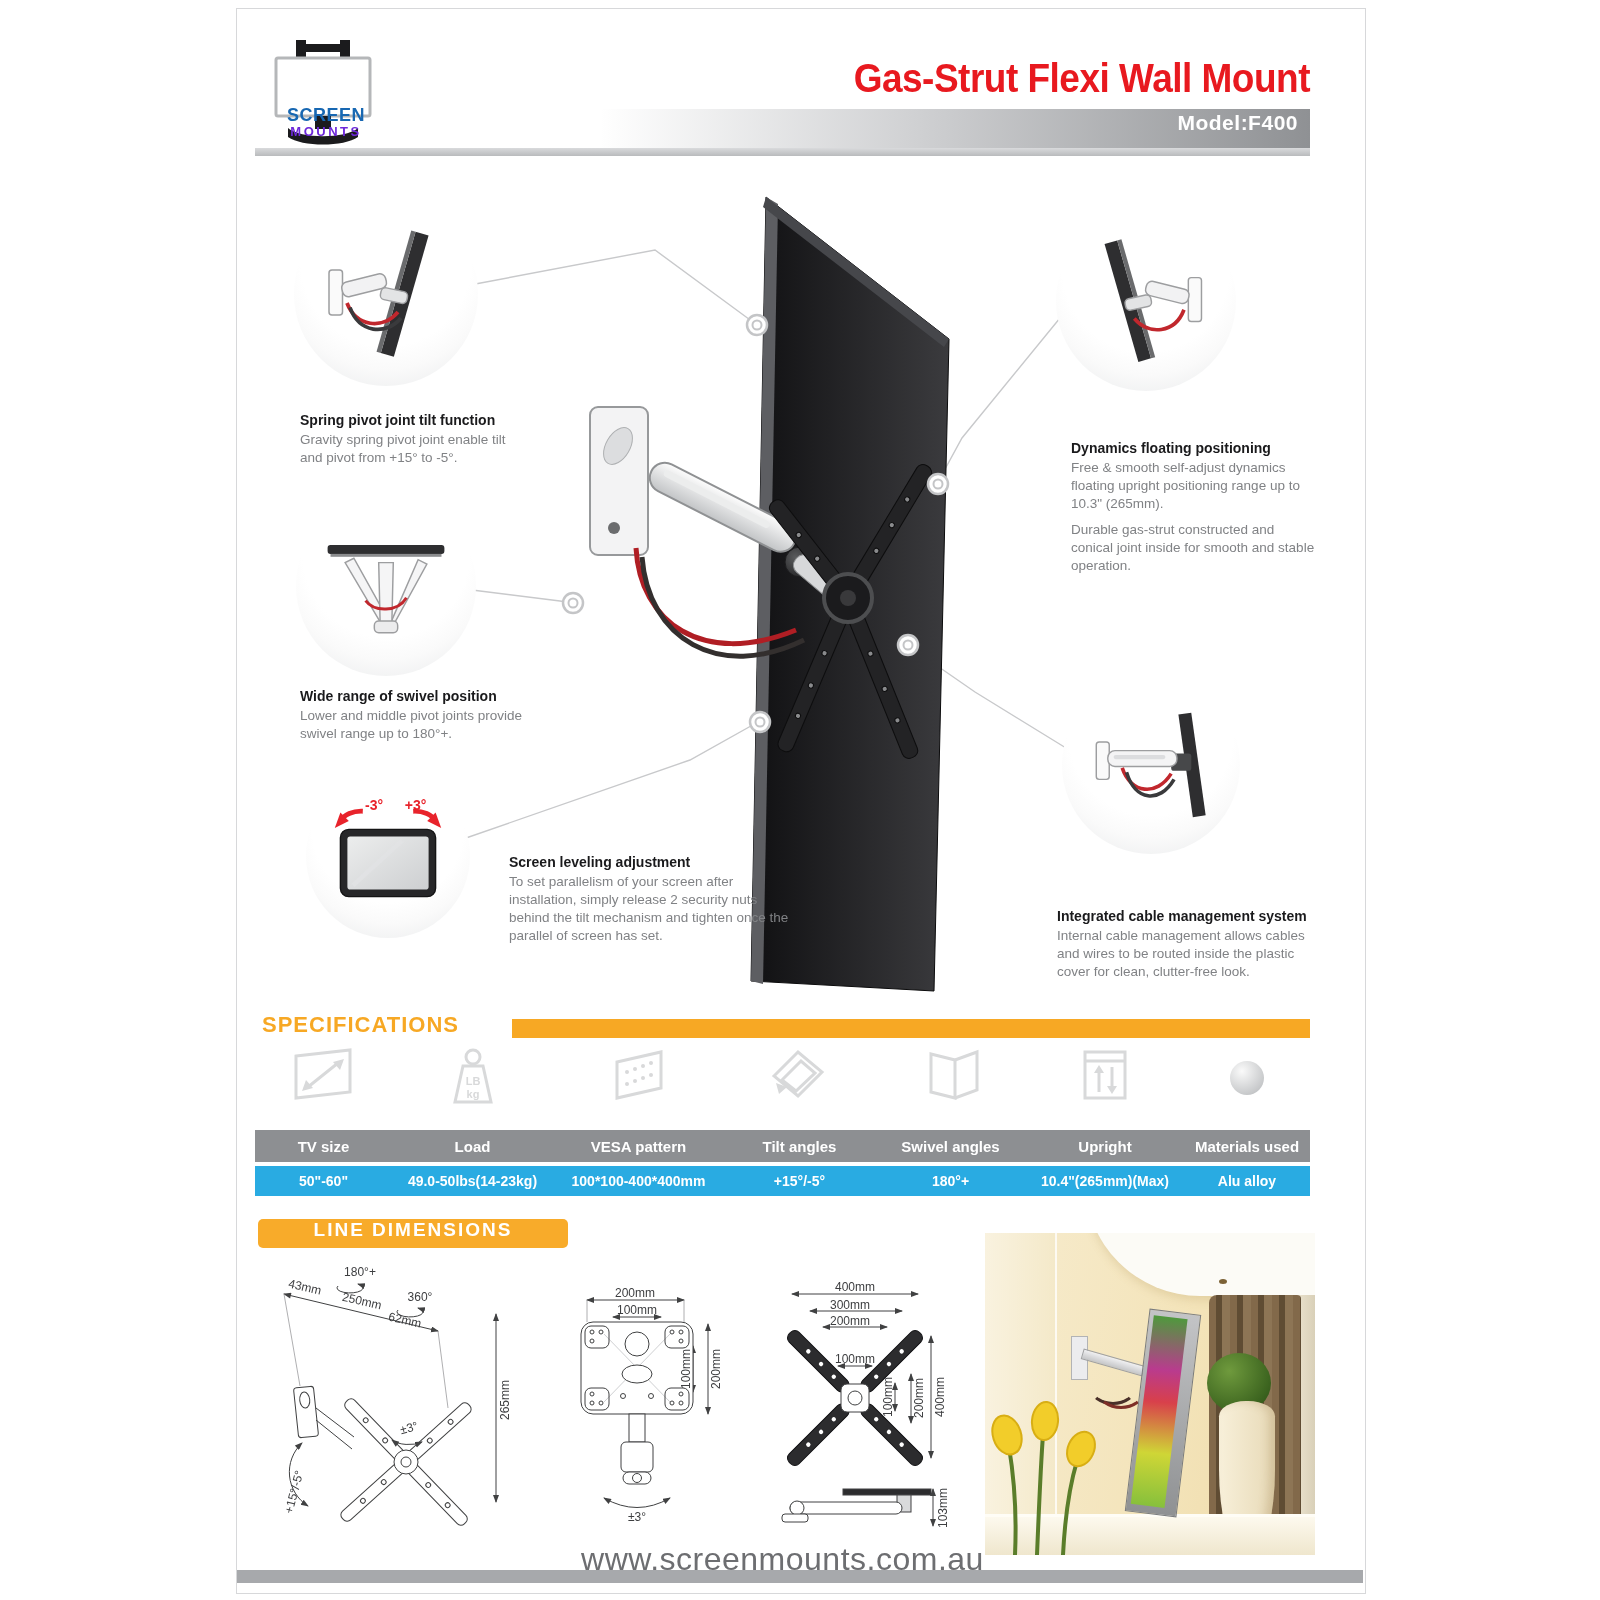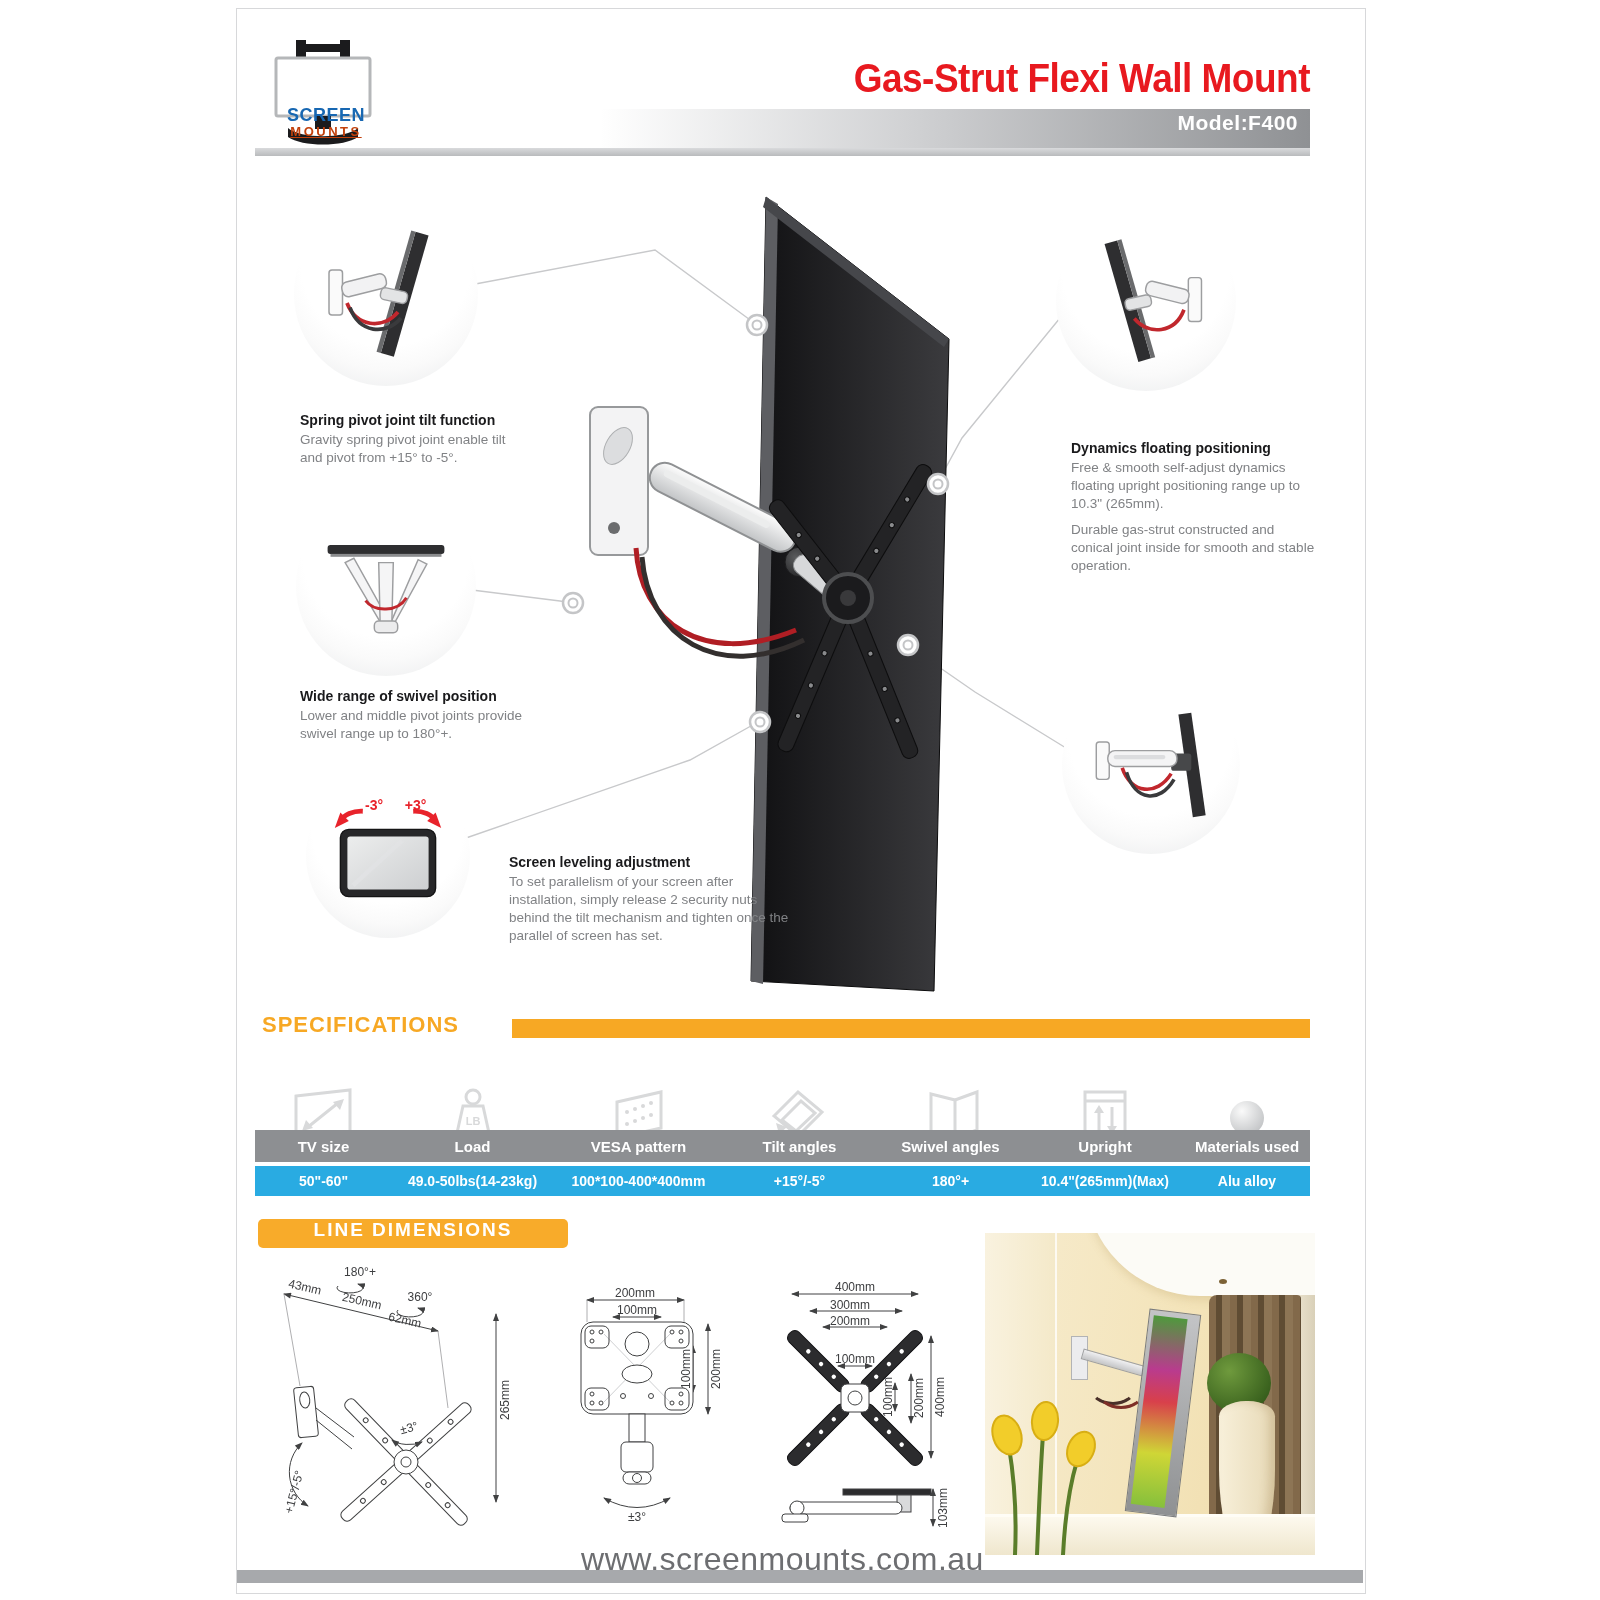--- a/index.html
+++ b/index.html
@@ -3,37 +3,37 @@
 <meta charset="utf-8">
 <style>
   html,body{margin:0;padding:0;background:#fff;}
   .canvas{position:relative;width:1600px;height:1600px;background:#fff;font-family:"Liberation Sans",sans-serif;overflow:hidden;}
   .abs{position:absolute;}
   .page-frame{left:236px;top:8px;width:1128px;height:1584px;border:1px solid #d7d8da;background:#fff;}
   
   .logo-wrap{left:268px;top:36px;width:110px;height:112px;}
   .logo-text{left:281px;top:66px;width:90px;text-align:center;line-height:1.05;margin-top:40px;}
   .logo-text .l1{font-size:18px;font-weight:bold;color:#1767b2;letter-spacing:.5px;display:block;}
-  .logo-text .l2{font-size:13px;font-weight:bold;color:#c2410c;letter-spacing:2.5px;display:block;text-decoration:underline;}
+  .logo-text .l2{font-size:13px;font-weight:bold;color:#6d28d9;letter-spacing:2.5px;display:block;}
   .doc-title{left:600px;top:58px;width:710px;text-align:right;font-size:37px;font-weight:800;letter-spacing:-.5px;color:#e8191f;transform:scaleY(1.08);}
   .model-bar{left:600px;top:109px;width:710px;height:44px;background:linear-gradient(to right,rgba(255,255,255,0),#cfd0d2 45%,#8f9194);}
   .model-bar span{display:block;text-align:right;color:#fff;font-weight:bold;font-size:21px;line-height:28px;padding-right:12px;letter-spacing:.5px;}
   .header-divider{left:255px;top:148px;width:1055px;height:8px;background:linear-gradient(#d9dadc,#b9bbbd);}
   
   .feat{position:absolute;}
   .feat h3{margin:2px 0 3px 0;font-size:14px;font-weight:bold;color:#1a1a1c;}
   .feat p{margin:0 0 8px 0;font-size:13.5px;line-height:18px;color:#808285;}
   
   .bubble{position:absolute;border-radius:50%;background:radial-gradient(circle at 50% 32%,#ffffff 55%,#fafafa 70%,#eeeff0 88%,#dfe0e2 100%);display:flex;align-items:center;justify-content:center;}
   
   .spec-heading{left:262px;top:1012px;font-size:22px;font-weight:800;letter-spacing:1px;color:#f7a824;}
   .spec-bar{left:512px;top:1019px;width:798px;height:19px;background:#f7a824;}
   .spec-row{left:255px;width:1055px;display:flex;}
   .c1{flex:137;} .c2{flex:161;} .c3{flex:171;} .c4{flex:151;} .c5{flex:151;} .c6{flex:158;} .c7{flex:126;}
-  .spec-icons{top:1038px;height:70px;margin-top:40px;}
+  .spec-icons{top:1038px;height:70px;}
   .spec-icons .cell{display:flex;justify-content:center;align-items:flex-end;}
   .spec-head{top:1130px;height:32px;background:#8d8f92;}
   .spec-vals{top:1166px;height:30px;background:#29abe2;}
   .spec-head .cell,.spec-vals .cell{display:flex;align-items:center;justify-content:center;color:#fff;font-weight:bold;}
   .spec-head .cell{font-size:15px;}
   .spec-vals .cell{font-size:14px;}
   
   .ld-bar{left:258px;top:1219px;width:310px;height:29px;background:#f8ab2a;border-radius:5px;display:flex;align-items:flex-start;justify-content:center;}
   .ld-bar span{color:#fff;font-weight:800;font-size:19px;letter-spacing:2px;}
   .dim{position:absolute;font-size:12px;color:#3d3e40;white-space:nowrap;transform:translate(-50%,-50%);}
@@ -269,20 +269,24 @@
     <p>Lower and middle pivot joints provide swivel range up to 180°+.</p>
   </div>
   <div class="feat" style="left:509px;top:852px;width:280px;">
     <h3>Screen leveling adjustment</h3>
     <p>To set parallelism of your screen after installation, simply release 2 security nuts behind the tilt mechanism and tighten once the parallel of screen has set.</p>
   </div>
   <div class="feat" style="left:1071px;top:438px;width:245px;">
     <h3>Dynamics floating positioning</h3>
     <p>Free &amp; smooth self-adjust dynamics floating upright positioning range up to 10.3" (265mm).</p>
     <p>Durable gas-strut constructed and conical joint inside for smooth and stable operation.</p>
+  </div>
+  <div class="feat" style="left:1057px;top:906px;width:265px;">
+    <h3>Integrated cable management system</h3>
+    <p>Internal cable management allows cables and wires to be routed inside the plastic cover for clean, clutter-free look.</p>
   </div>
 
   <div class="abs spec-heading">SPECIFICATIONS</div>
   <div class="abs spec-bar"></div>
 
   <div class="abs spec-row spec-icons">
     <div class="cell c1">
       <svg width="72" height="66" viewBox="0 0 72 66" stroke="#d8d9da" stroke-width="3" fill="none">
         <path d="M8,14 L62,8 L62,50 L8,56 Z"></path>
           <line x1="20" y1="45" x2="50" y2="21"></line>

